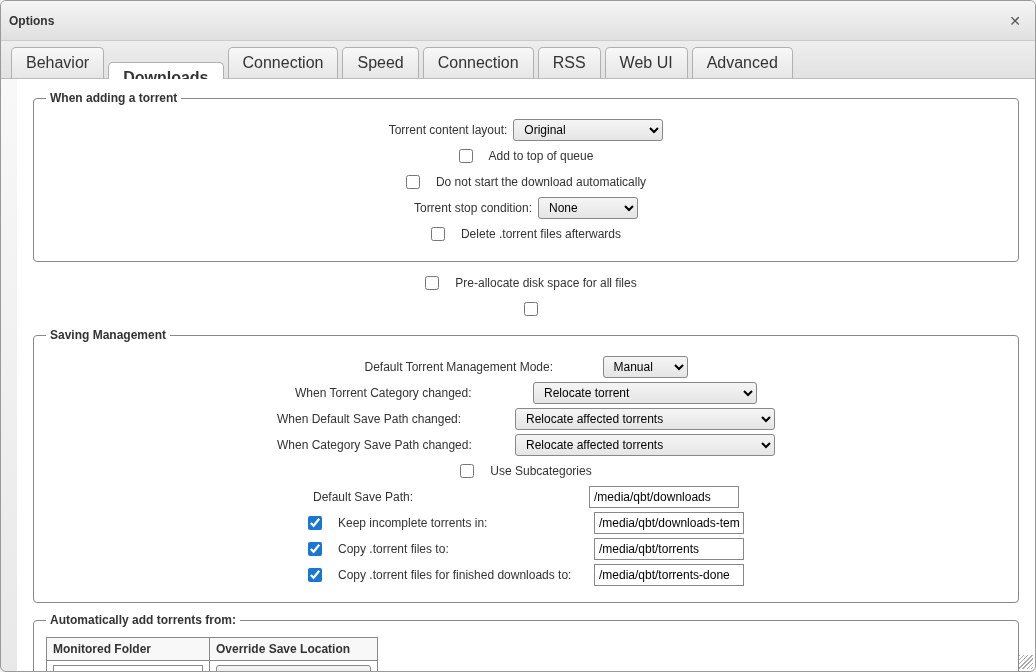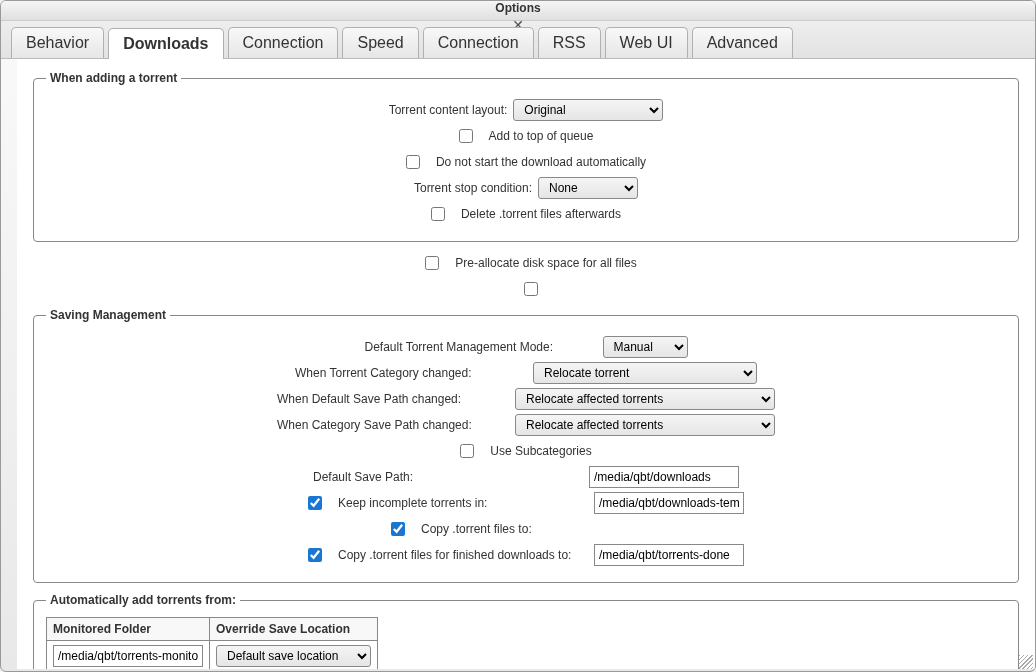--- a/index.html
+++ b/index.html
@@ -1,23 +1,23 @@
 <!DOCTYPE html>
 <html><head>
 <meta charset="utf-8">
 <style>
 * { box-sizing: border-box; margin: 0; padding: 0; }
 body { font-family: Arial, sans-serif; font-size: 12px; color: #333; background: #f0f0f0; }
 .dialog { width: 1036px; height: 672px; background: linear-gradient(to bottom, #fafafa, #e8e8e8); border: 1px solid #999; border-radius: 6px; position: relative; overflow: hidden; }
-.titlebar { height: 20px; background: linear-gradient(to bottom, #f5f5f5, #e0e0e0); border-bottom: 1px solid #ccc; display: flex; align-items: center; padding: 0 8px; flex-direction: column; }
+.titlebar { height: 40px; background: linear-gradient(to bottom, #f5f5f5, #e0e0e0); border-bottom: 1px solid #ccc; display: flex; align-items: center; padding: 0 8px; }
 .titlebar-title { font-weight: bold; font-size: 12px; flex: 1; }
 .close-btn { font-size: 14px; color: #555; cursor: pointer; padding: 2px 6px; }
 .tabs { display: flex; gap: 4px; padding: 6px 10px 0 10px; background: linear-gradient(to bottom, #eee, #e2e2e2); border-bottom: 1px solid #bbb; }
 .tab { padding: 6px 14px; background: linear-gradient(to bottom, #f8f8f8, #e6e6e6); border: 1px solid #b0b0b0; border-bottom: none; border-radius: 5px 5px 0 0; cursor: pointer; font-size: 16px; }
-.tab.active { background: #fff; font-weight: bold; position: relative; top: 1px; }
+.tab.active { background: #fff; font-weight: bold; position: relative; top: 15px; text-decoration: underline; }
 .content { background: #fff; padding: 12px 16px; height: calc(100% - 60px); overflow-y: auto; position: relative; margin-left: 16px; }
 fieldset { border: 1px solid #888; border-radius: 4px; padding: 10px 12px 12px 12px; margin-bottom: 10px; }
 legend { font-size: 12px; font-weight: bold; padding: 0 4px; color: #333; }
 .row { display: flex; align-items: center; gap: 6px; margin: 4px 0; min-height: 22px; justify-content: center; }
 .row label { font-size: 12px; }
 select { background: linear-gradient(to bottom, #f5f5f5, #e5e5e5); border: 1px solid #888; border-radius: 3px; padding: 2px 6px; font-size: 12px; height: 22px; }
 input[type="text"] { border: 1px solid #888; padding: 2px 4px; font-size: 12px; height: 22px; background: #fff; }
 input[type="checkbox"] { width: 14px; height: 14px; cursor: pointer; accent-color: #1976d2; }
 .field-label { display: inline-block; }
 .saving-grid .row { gap: 16px; }
@@ -116,20 +116,21 @@
         <input type="text" class="path-input" value="/media/qbt/downloads" style="">
       </div>
       <div class="row cb-row">
         <input type="checkbox" checked="" style="">
         <label style="width:240px">Keep incomplete torrents in:</label>
         <input type="text" class="path-input" value="/media/qbt/downloads-temp" style="">
       </div>
       <div class="row cb-row">
         <input type="checkbox" checked="" style="">
         <label style="width:240px">Copy .torrent files to:</label>
+        <input type="text" class="path-input" value="/media/qbt/torrents" style="">
       </div>
       <div class="row cb-row">
         <input type="checkbox" checked="" style="">
         <label style="width:240px">Copy .torrent files for finished downloads to:</label>
         <input type="text" class="path-input" value="/media/qbt/torrents-done" style="">
       </div>
     </fieldset>
 
     <fieldset>
       <legend>Automatically add torrents from:</legend>

